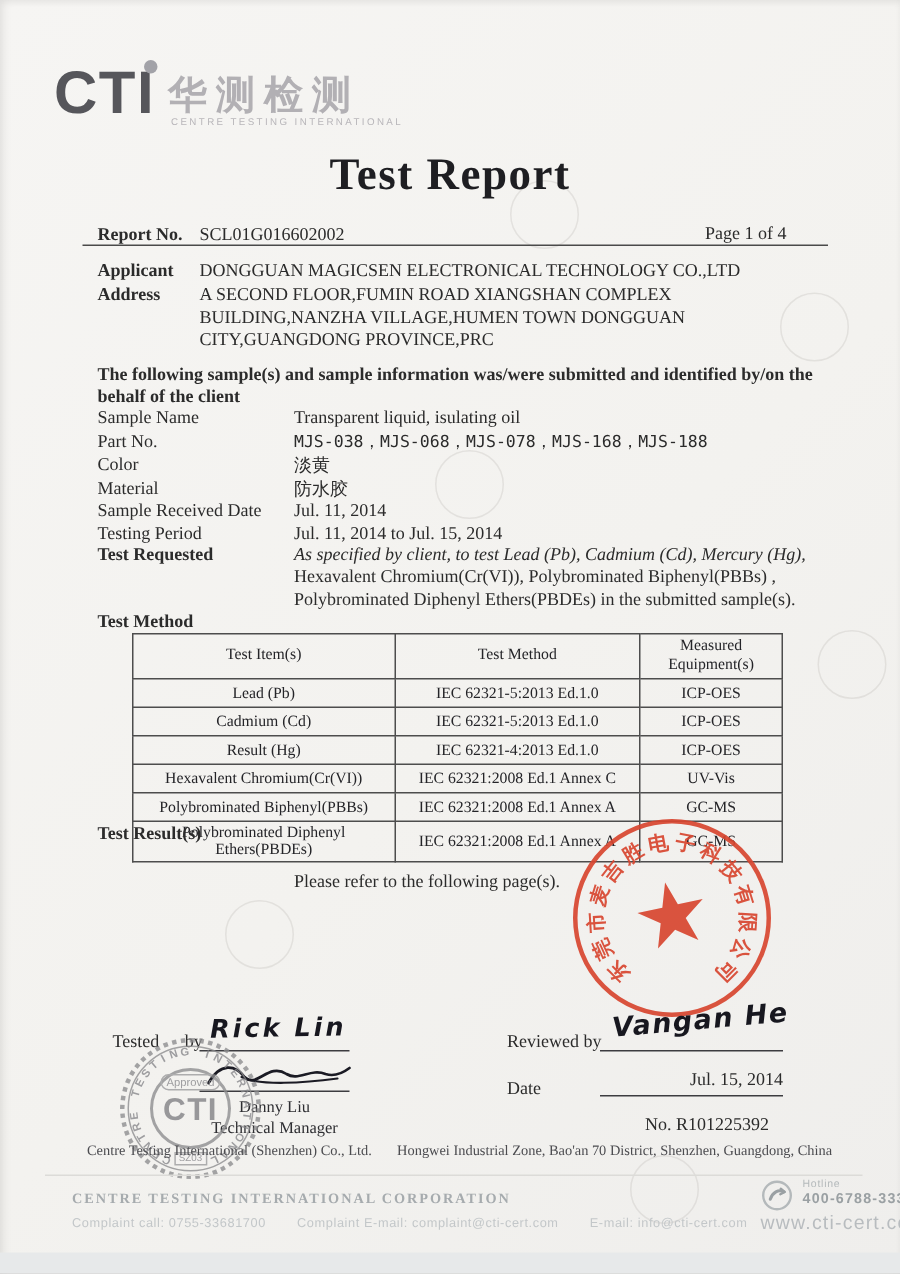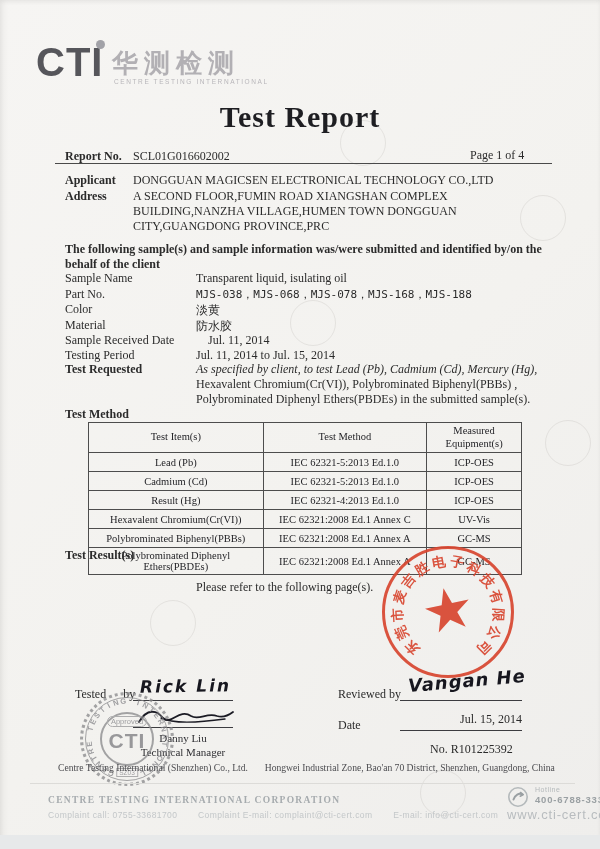--- a/index.html
+++ b/index.html
@@ -115,21 +115,21 @@
 
   <div class="line val" style="left:65px;top:271px;">Sample Name</div>
   <div class="line val" style="left:196px;top:271px;">Transparent liquid, isulating oil</div>
   <div class="line val" style="left:65px;top:287px;">Part No.</div>
   <div class="line" style="left:196px;top:287px;font-family:'DejaVu Sans Mono',monospace;font-size:11px;">MJS-038，MJS-068，MJS-078，MJS-168，MJS-188</div>
   <div class="line val" style="left:65px;top:302px;">Color</div>
   <div class="line val" style="left:196px;top:302px;font-family:'DejaVu Sans',sans-serif;">淡黄</div>
   <div class="line val" style="left:65px;top:318px;">Material</div>
   <div class="line val" style="left:196px;top:318px;font-family:'DejaVu Sans',sans-serif;">防水胶</div>
   <div class="line val" style="left:65px;top:333px;">Sample Received Date</div>
-  <div class="line val" style="left:196px;top:333px;margin-left:12px;">Jul. 11, 2014</div>
+  <div class="line val" style="left:196px;top:333px;">Jul. 11, 2014</div>
   <div class="line val" style="left:65px;top:348px;">Testing Period</div>
   <div class="line val" style="left:196px;top:348px;">Jul. 11, 2014 to Jul. 15, 2014</div>
 
   <div class="line lbl" style="left:65px;top:362px;">Test Requested</div>
   <div class="line val" style="left:196px;top:362px;font-style:italic;">As specified by client, to test Lead (Pb), Cadmium (Cd), Mercury (Hg),</div>
   <div class="line val" style="left:196px;top:377px;">Hexavalent Chromium(Cr(VI)), Polybrominated Biphenyl(PBBs) ,</div>
   <div class="line val" style="left:196px;top:392px;">Polybrominated Diphenyl Ethers(PBDEs) in the submitted sample(s).</div>
 
   <div class="line lbl" style="left:65px;top:407px;">Test Method</div>
 

